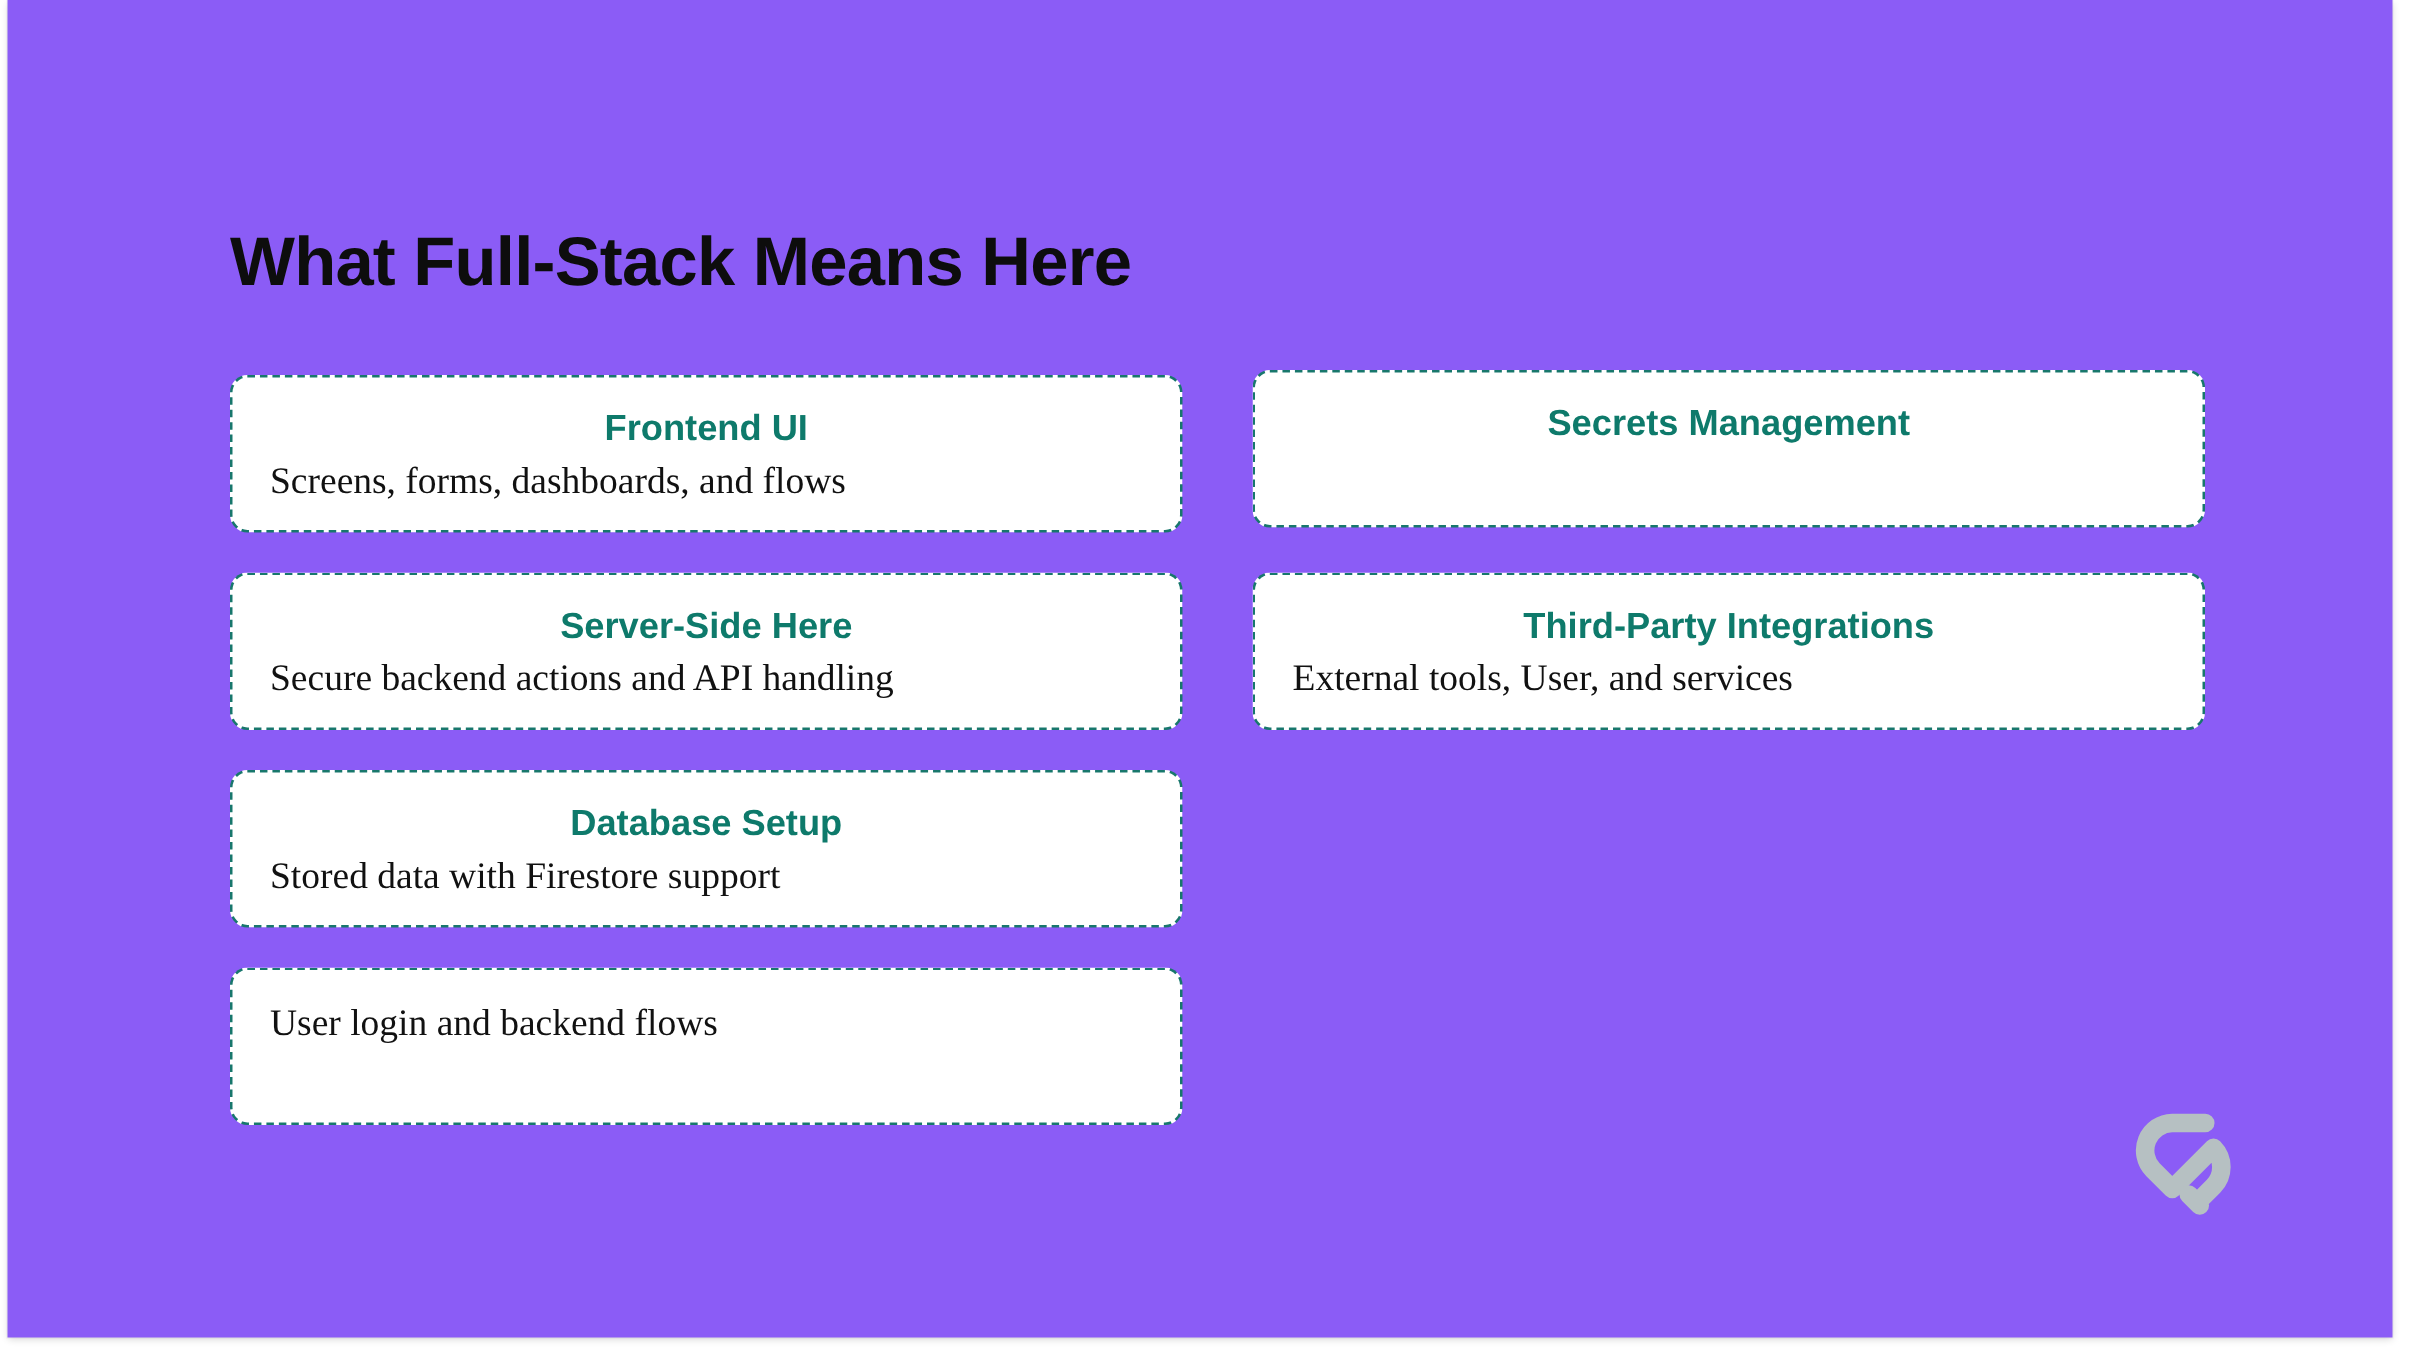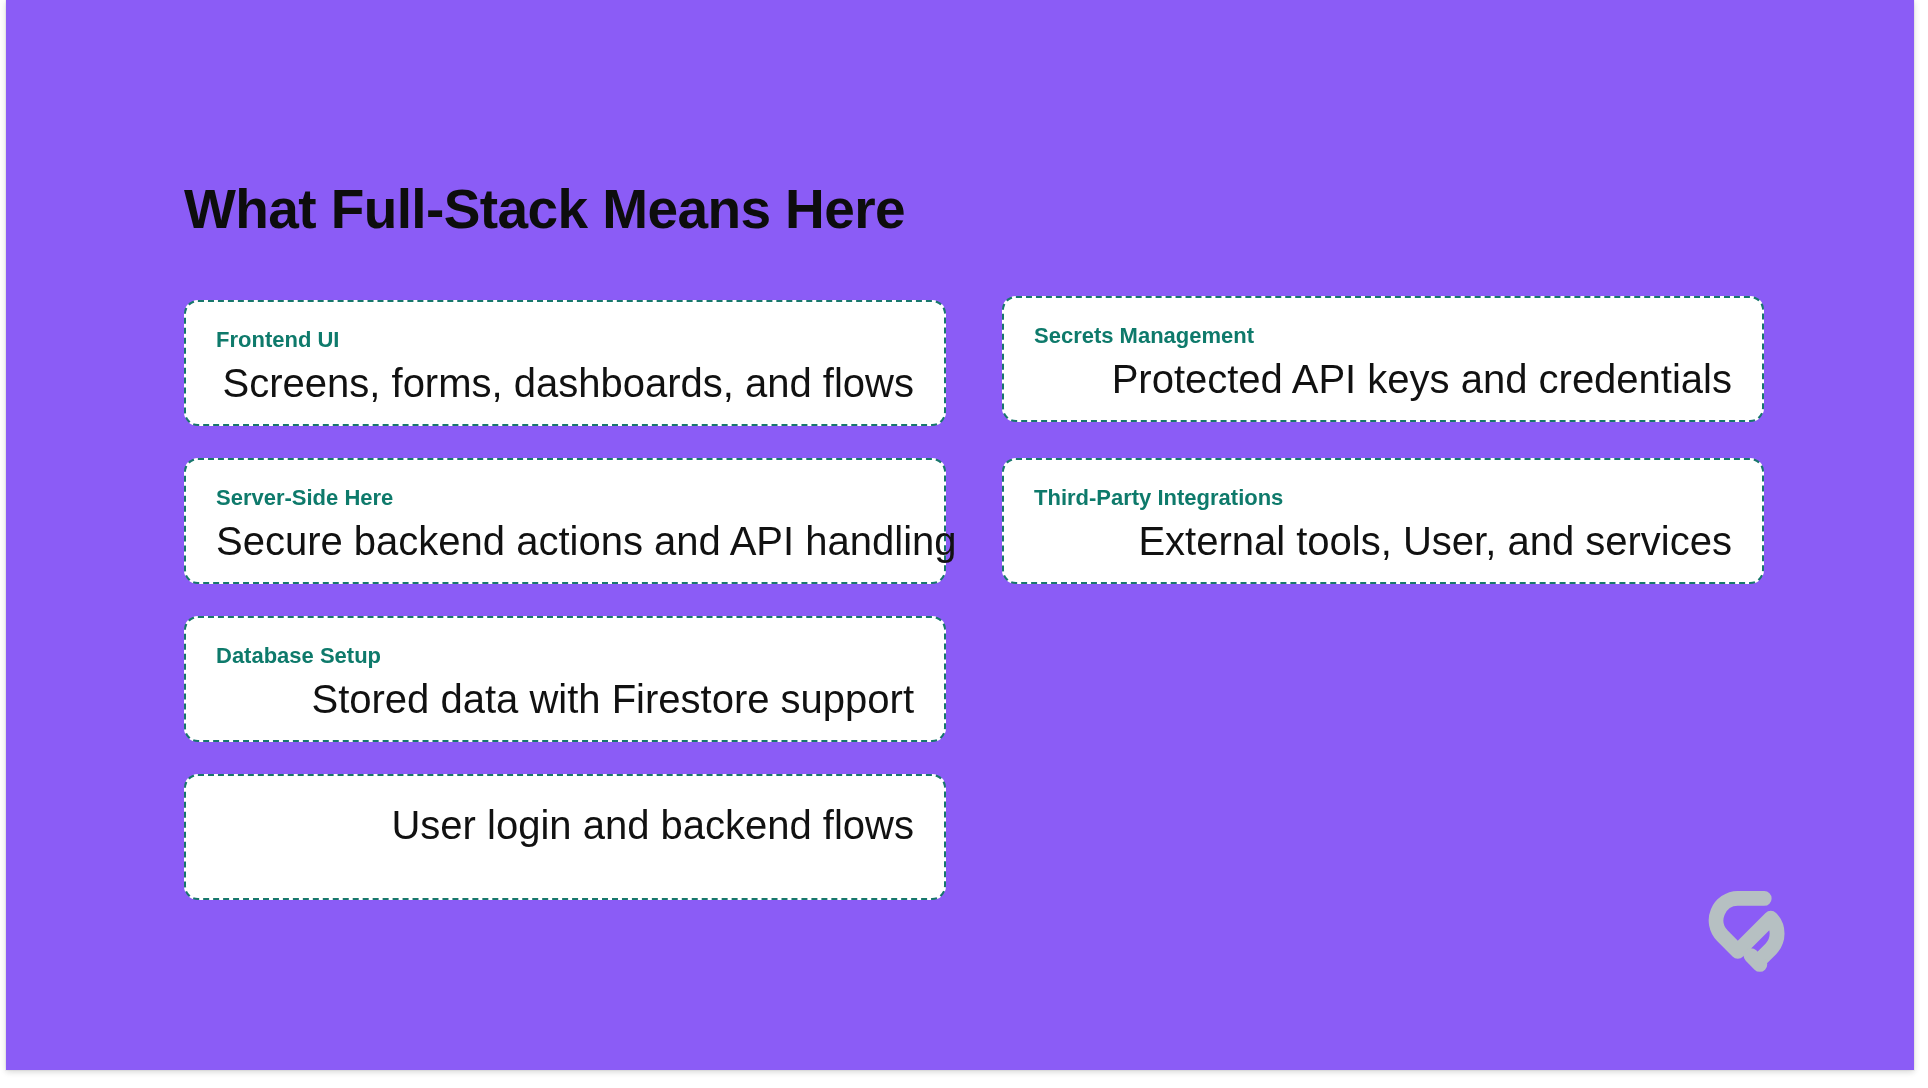--- a/index.html
+++ b/index.html
@@ -64,37 +64,37 @@
     background: #ffffff;
     padding: 26px 30px 28px 30px;
     margin-bottom: 32px;
   }
 
   .card-left  { height: 126px; }
   .card-right { height: 126px; margin-bottom: 36px; }
 
   .card-title {
     font-family: "Liberation Sans", sans-serif;
-    font-size: 22px;
+    font-size: 29px;
     font-weight: bold;
     color: #0e7a6b;
     line-height: 1.1;
     margin: 0 0 8px 0;
     white-space: nowrap;
+    text-align: center;
   }
 
   .card-desc {
-    font-family: Liberation Sans, sans-serif;
-    font-size: 40px;
+    font-family: Liberation Serif, serif;
+    font-size: 30px;
     font-weight: normal;
     color: #111111;
     line-height: 1.15;
     margin: 0;
     white-space: nowrap;
-    text-align: right;
   }
 
   .brand-logo {
     position: absolute;
     left: 1690px;
     top: 872px;
     width: 110px;
     height: 110px;
     opacity: 0.95;
   }
@@ -128,21 +128,20 @@
       <div class="card card-left">
         <div class="card-desc">User login and backend flows</div>
       </div>
 
     </div>
 
     <div class="col-right">
 
       <div class="card card-right">
         <div class="card-title">Secrets Management</div>
-        <div class="card-desc">Protected API keys and credentials</div>
       </div>
 
       <div class="card card-right">
         <div class="card-title">Third-Party Integrations</div>
         <div class="card-desc">External tools, User, and services</div>
       </div>
 
     </div>
 
   </div>

